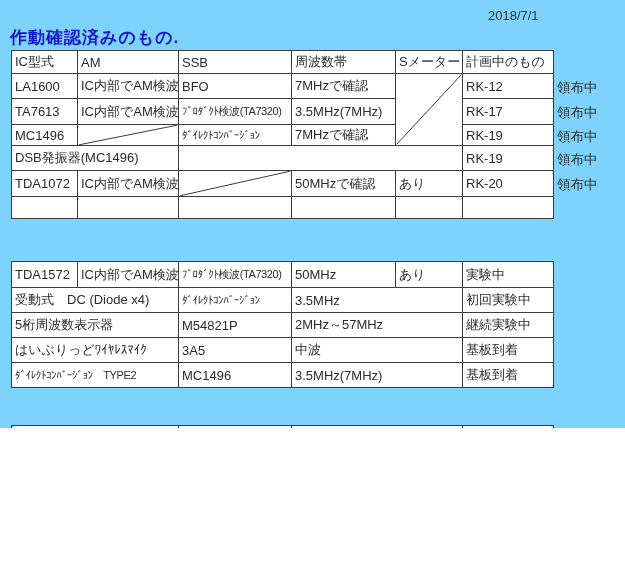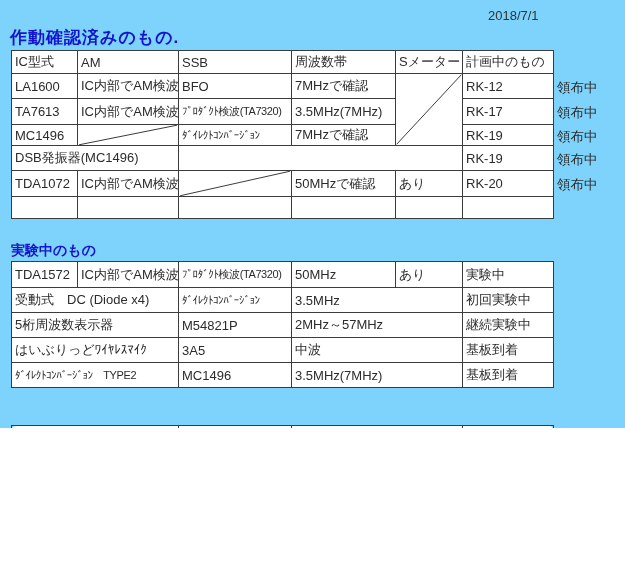--- a/index.html
+++ b/index.html
@@ -107,21 +107,20 @@
     </tr>
   </tbody>
     </table>
 
   <div class="side-label" style="top:79px">領布中</div>
   <div class="side-label" style="top:104px">領布中</div>
   <div class="side-label" style="top:128px">領布中</div>
   <div class="side-label" style="top:151px">領布中</div>
   <div class="side-label" style="top:176px">領布中</div>
 
-  <div class="sec-title title2">実験中のもの</div>
 
   <table class="t2">
     <colgroup>
       <col style="width:66px">
         <col style="width:101px">
         <col style="width:113px">
       <col style="width:104px">
         <col style="width:67px">
         <col style="width:91px">
     </colgroup>

